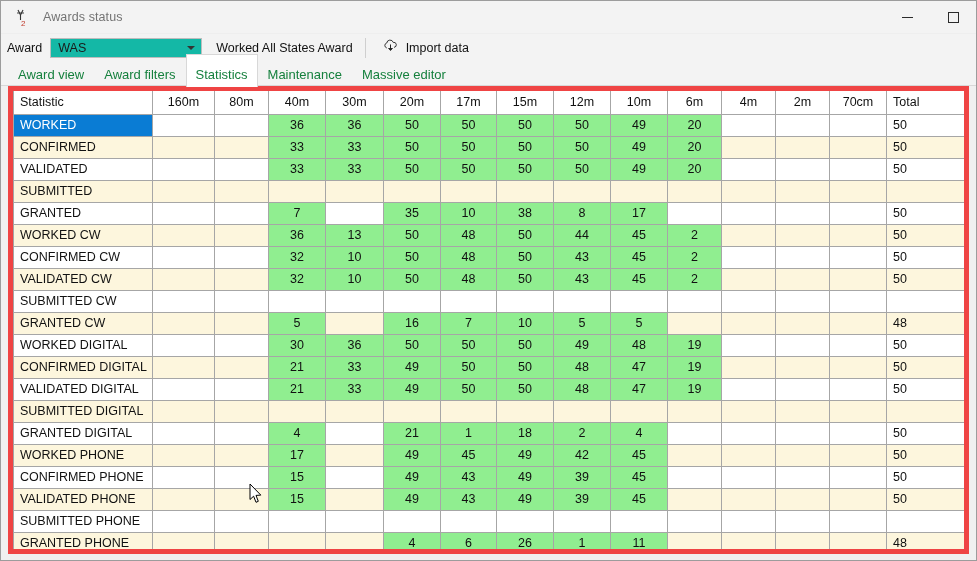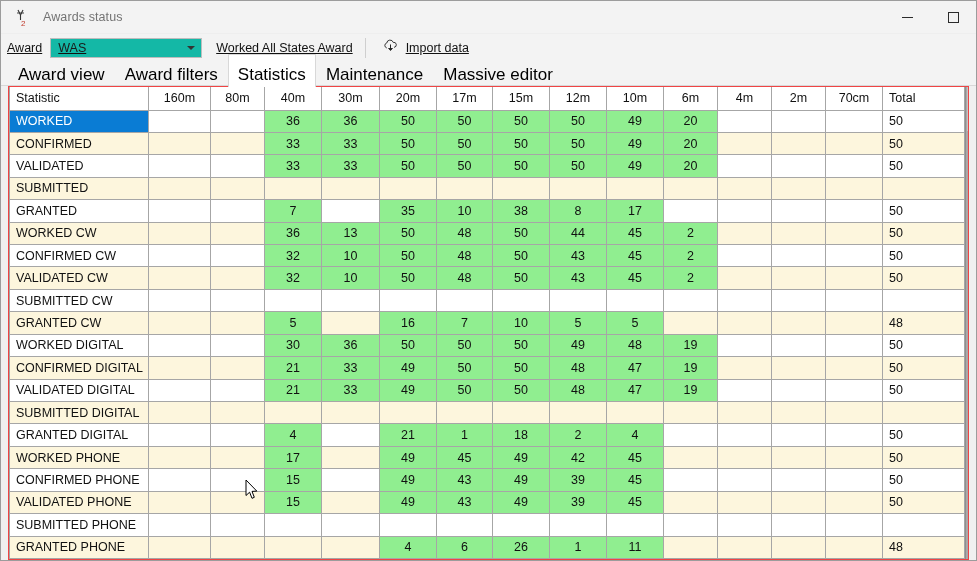--- a/index.html
+++ b/index.html
@@ -43,21 +43,21 @@
   }
   .wc .min { width: 11px; height: 1px; background: #2b2b2b; }
   .wc .max { width: 11px; height: 11px; border: 1px solid #2b2b2b; }
 
   
   .toolbar {
     height: 28px; flex: 0 0 28px;
     display: flex; align-items: center;
     padding-left: 6px;
     background: #f3f3f3;
-    font-size: 12.5px; color: #111; text-decoration: underline;
+    font-size: 12.5px; color: #111;
   }
   .tb-label { margin-right: 8px; color: #111; }
   .combo {
     width: 152px; height: 20px;
     background: #14b8a6;
     border: 1px solid #bdbdbd;
     display: flex; align-items: center;
     position: relative;
   }
   .combo .val { padding-left: 7px; font-size: 12.5px; color: #1a1a1a; }
@@ -85,42 +85,42 @@
     display: flex; align-items: flex-end;
     padding-left: 7px;
     background: #f3f3f3;
     position: relative;
   }
   .tabstrip::after {
     content: ""; position: absolute; left: 0; right: 0; bottom: 0;
     height: 1px; background: #d8d8d8;
   }
   .tab {
-    font-size: 17px; color: #000000;
+    font-size: 13px; color: #15803d;
     padding: 3px 9px 4px 9px;
     line-height: 15px;
     position: relative; z-index: 2;
     background: transparent;
     border: 1px solid transparent;
     border-bottom: none;
   }
   .tab.active {
     background: #ffffff;
     border-color: #d8d8d8;
     padding-top: 12px; padding-bottom: 5px;
     margin-bottom: -1px;
   }
 
   
   .gridwrap {
     flex: 1 1 auto;
-    margin: 0 7px 0 7px;
+    margin: 0 7px 6px 7px;
     display: flex;
     background: #0369a1;
-    border: 1px solid #ef4444;
+    border: 5px solid #ef4444;
     overflow: hidden;
     position: relative;
   }
   table.grid {
     border-collapse: collapse;
     table-layout: fixed;
     width: 955px;
     font-size: 12.5px;
     color: #111;
   }

